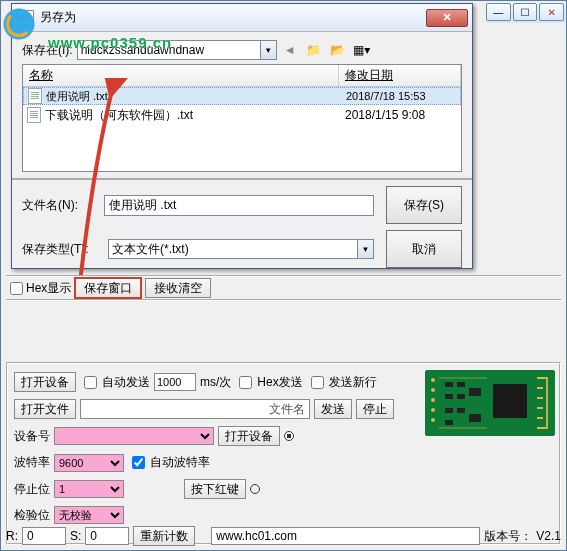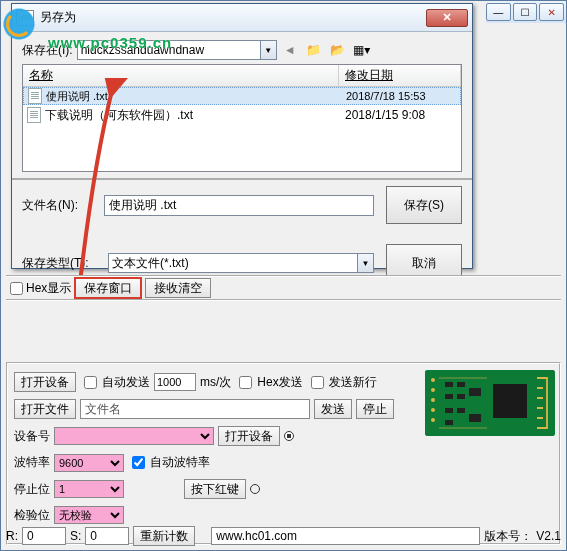--- a/index.html
+++ b/index.html
@@ -33,42 +33,42 @@
   .fl-head div { border-right:1px solid #d0d0d0; display:flex; align-items:center; padding:0 6px; font-size:12px;}
   .fl-col1 { width:316px; } .fl-col2 { flex:1; }
   .fl-row { display:flex; height:20px; align-items:center; cursor:default;}
   .fl-row.sel { background:#d6e7f7; border:1px dotted #6ea0d8; }
   .fl-row .c1 { width:316px; display:flex; align-items:center; padding-left:4px; gap:4px;}
   .fl-row .c2 { flex:1; padding-left:6px; }
   .txt-icon { width:14px; height:16px; border:1px solid #9aa; background:#fff; position:relative;}
   .txt-icon:before { content:""; position:absolute; top:3px; left:2px; right:2px; height:1px; background:#9aa; box-shadow:0 2px 0 #9aa, 0 4px 0 #9aa, 0 6px 0 #9aa;}
   
   .saveas-bottom { padding:6px 10px; }
-  .saveas-bottom .row { margin-bottom:20px; }
+  .saveas-bottom .row { margin-bottom:6px; }
   .saveas-bottom label { width:82px; }
   .textbox { flex:1; height:21px; border:1px solid #7a8a9a; background:#fff; padding:0 4px; display:flex; align-items:center; margin-right:12px;}
   .btn { width:76px; height:38px; border:1px solid #707070; background:linear-gradient(#f8f8f8,#e2e2e2); border-radius:0; display:flex; align-items:center; justify-content:center; cursor:default;}
 
   
   .red-arrow { position:absolute; top:78px; left:68px; width:70px; height:218px; pointer-events:none; }
   
   
   .opt-strip { position:absolute; top:275px; left:6px; right:6px; height:26px; display:flex; align-items:center; gap:0; border-top:2px groove #fff; border-bottom:2px groove #fff; background:#f0f0f0; padding:0 4px;}
   .opt-strip .chk { display:flex; align-items:center; gap:3px; margin-right:4px;}
   .opt-strip .chk input { margin:0;}
   .smallbtn { height:20px; padding:0 8px; border:1px solid #888; background:linear-gradient(#fafafa,#e4e4e4); display:flex; align-items:center; justify-content:center; margin-right:4px;}
   .smallbtn.active { outline:2px solid #d63c2c; outline-offset:-1px; }
   
   
   .lower { position:absolute; top:362px; left:6px; right:6px; bottom:6px; border:2px groove #fff; padding:8px 6px 4px 6px; background:#f0f0f0;}
   .lrow { display:flex; align-items:center; margin-bottom:7px; gap:4px;}
   .lrow label { white-space:nowrap; }
   .lrow .chk { display:flex; align-items:center; gap:2px;}
   .inputshort { width:42px; height:18px; border:1px solid #888; background:#fff; padding:0 2px; font-size:11px;}
-  .inputlong { flex:1; height:20px; border:1px solid #888; background:#fff; padding:0 4px; display:flex; align-items:center;}
+  .inputlong { flex:1; height:20px; border:1px solid #888; background:#fff; padding:0 4px; display:flex; align-items:center;justify-content:flex-end;}
   .sel { height:18px; border:1px solid #888; background:#f9a8d4; font-size:11px;}
   .minibtn { height:20px; padding:0 6px; border:1px solid #888; background:linear-gradient(#fafafa,#e4e4e4); display:flex; align-items:center; justify-content:center;}
   .radio-dot { width:10px; height:10px; border:1px solid #333; border-radius:50%; display:inline-block; vertical-align:middle;}
   .radio-dot.on { background:radial-gradient(#333 0 40%, #fff 45% 100%); }
   
   
   .pcb { position:absolute; top:370px; right:12px; width:130px; height:66px; background:#0a6b2f; border-radius:3px; display:flex; align-items:center; justify-content:center; overflow:hidden;}
   .pcb svg { width:100%; height:100%; }
   
   .footer { position:absolute; bottom:4px; left:6px; right:6px; display:flex; align-items:center; gap:4px; height:22px;}

